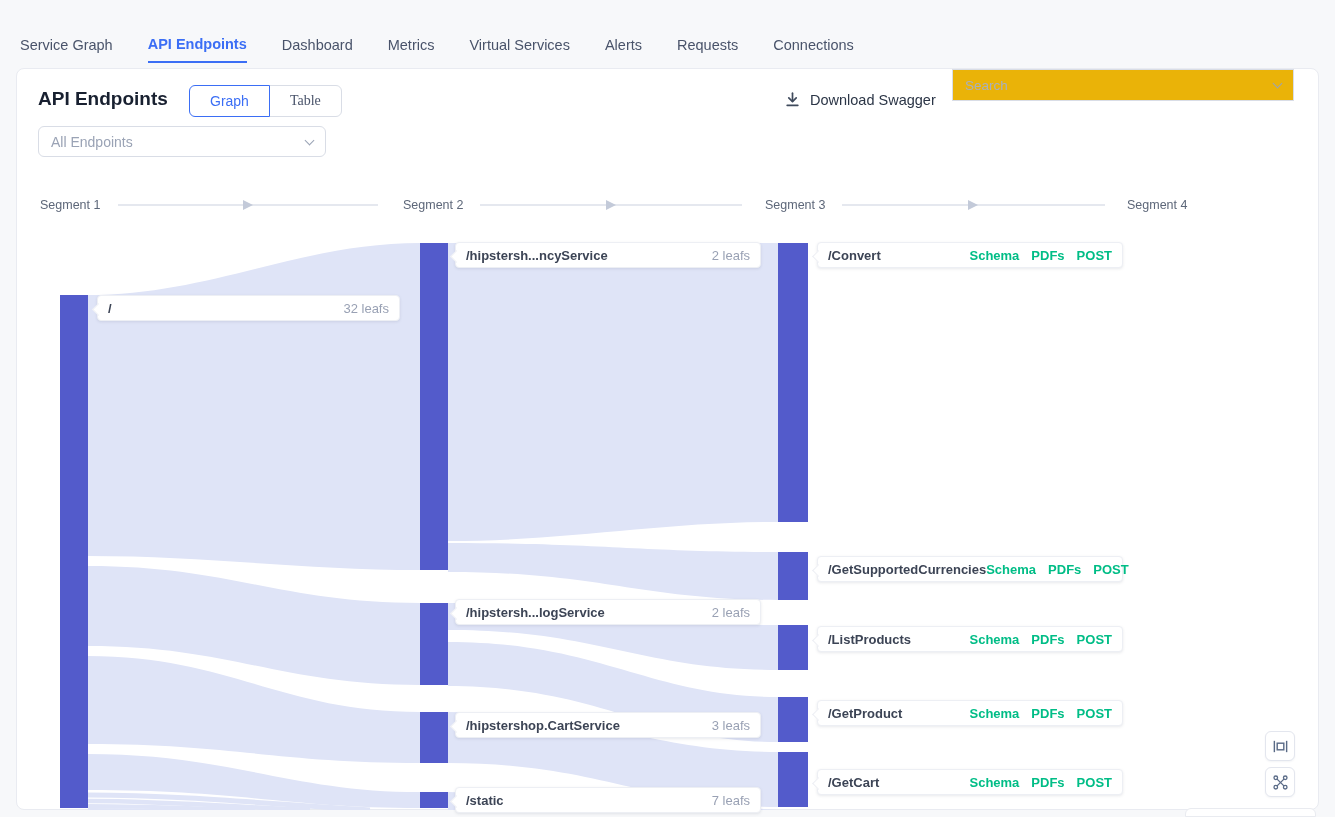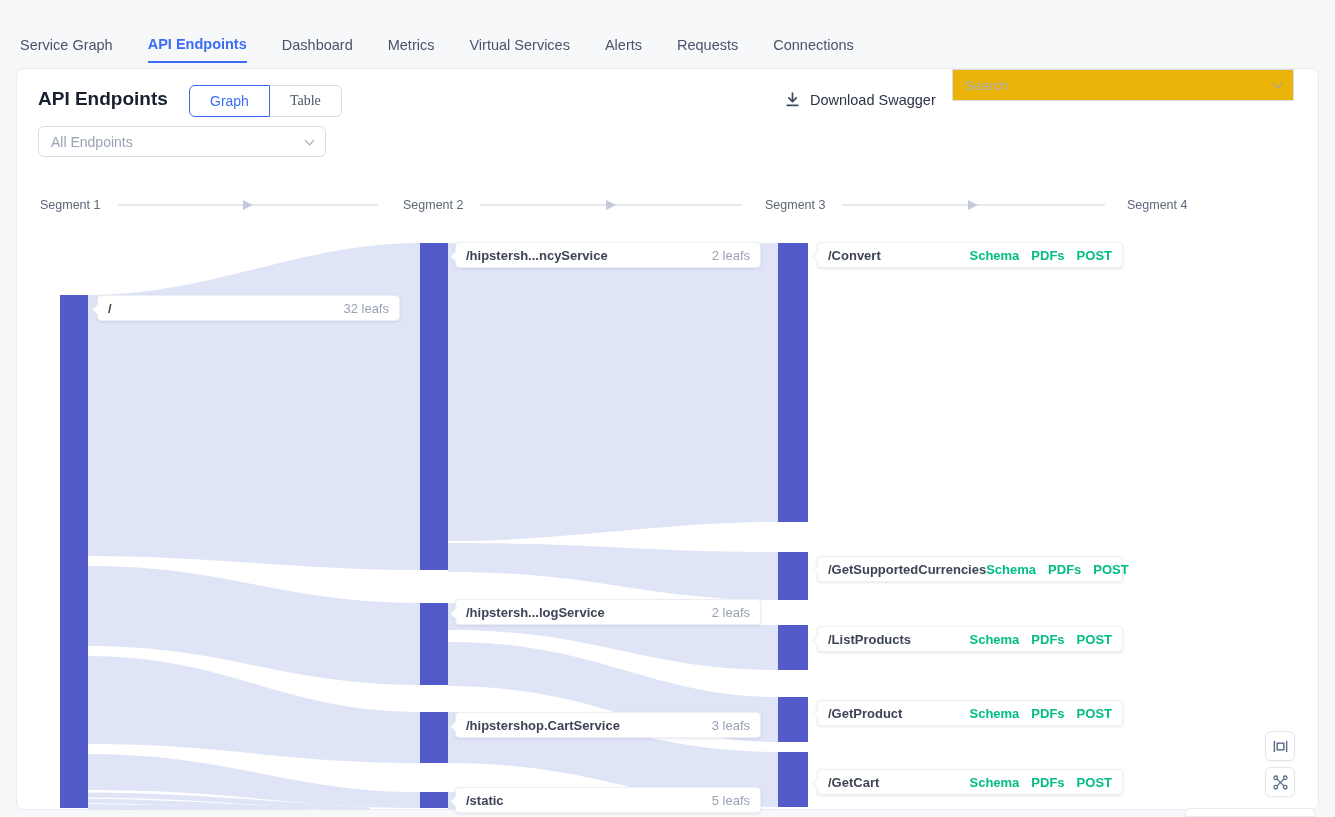--- a/index.html
+++ b/index.html
@@ -179,21 +179,21 @@
   <div class="node-label" style="left:455px;top:599px;width:306px;">
     <span class="node-name">/hipstersh...logService</span>
     <span class="node-leafs">2 leafs</span>
   </div>
   <div class="node-label" style="left:455px;top:712px;width:306px;">
     <span class="node-name">/hipstershop.CartService</span>
     <span class="node-leafs">3 leafs</span>
   </div>
   <div class="node-label" style="left:455px;top:787px;width:306px;">
     <span class="node-name">/static</span>
-    <span class="node-leafs">5 leafs</span>
+    <span class="node-leafs">7 leafs</span>
   </div>
 
   <div class="node-label" style="left:817px;top:242px;width:306px;">
     <span class="node-name">/Convert</span>
     <span class="ep-links">
       <span class="ep-link">Schema</span>
       <span class="ep-link">PDFs</span>
       <span class="ep-link">POST</span>
     </span>
   </div>

